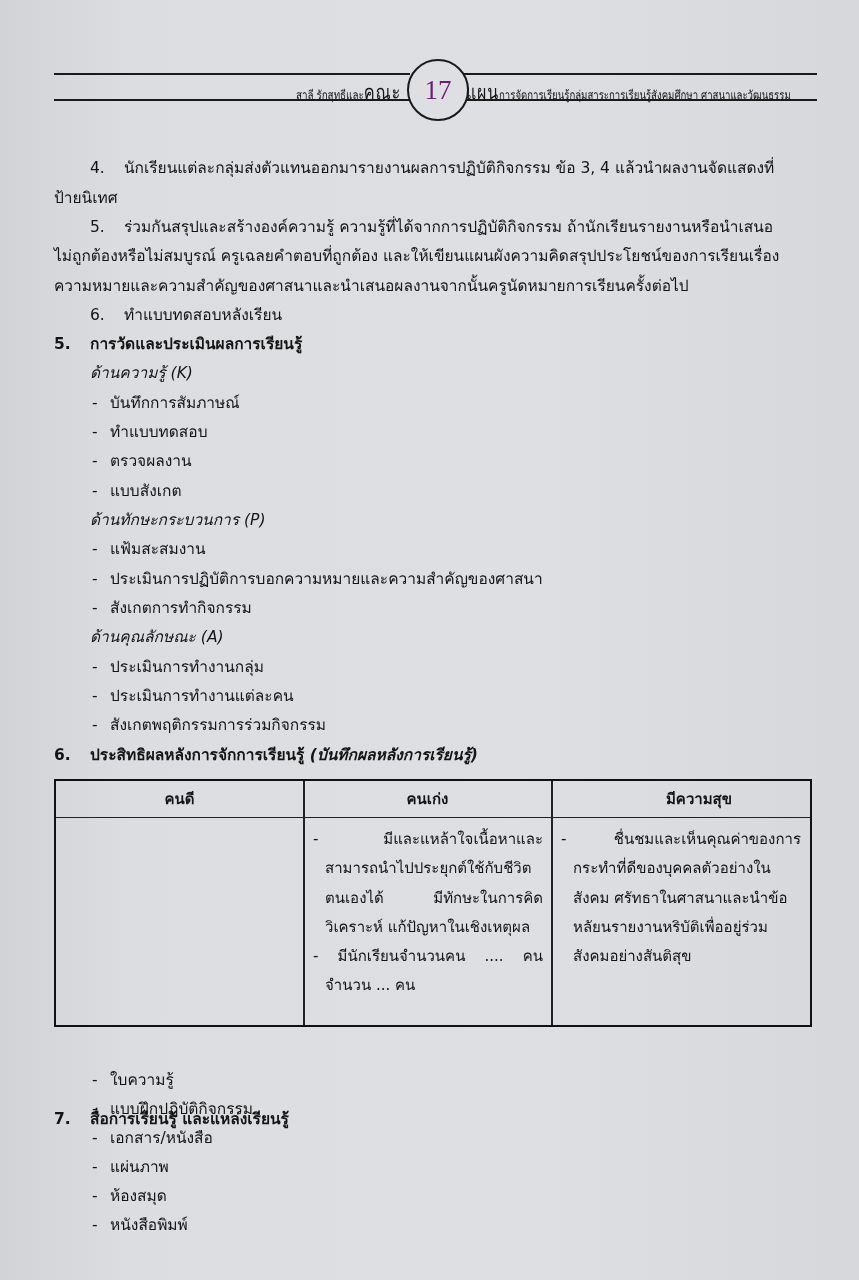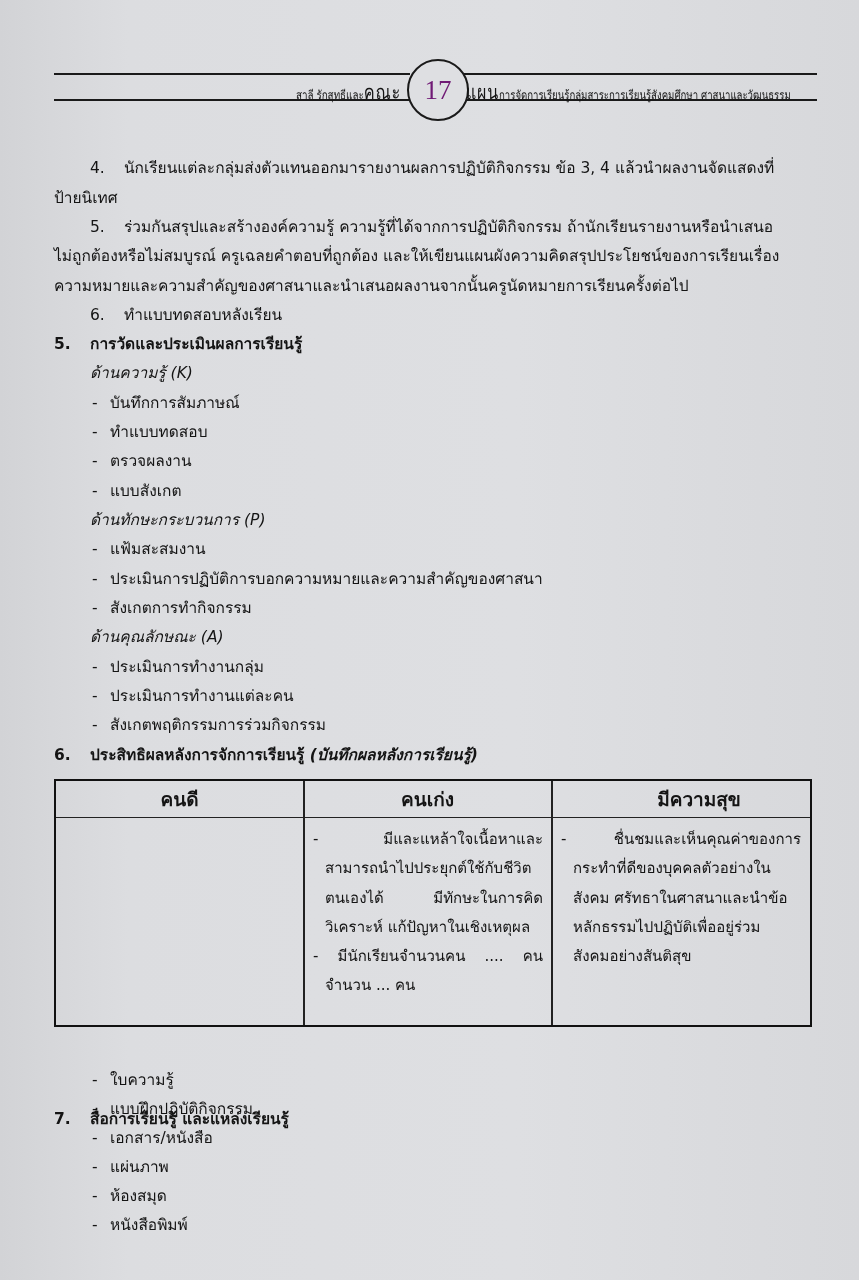--- a/index.html
+++ b/index.html
@@ -103,21 +103,21 @@
     background: #222;
   }
   .th {
     position: absolute;
     top: 0;
     height: 36px;
     display: flex;
     align-items: center;
     justify-content: center;
     font-weight: bold;
-    font-size: 19px;
+    font-size: 15px;
   }
   .td {
     position: absolute;
     top: 44px;
     font-size: 15px;
     line-height: 29.3px;
   }
   .td .ln { white-space: nowrap; display: block; }
   .td .ln.j { text-align: justify; text-align-last: justify; }
 </style>
@@ -232,21 +232,21 @@
         <span class="ln j" style="padding-left:12px;">ตนเองได้ มีทักษะในการคิด</span>
         <span class="ln" style="padding-left:12px;">วิเคราะห์ แก้ปัญหาในเชิงเหตุผล</span>
         <span class="ln j">- มีนักเรียนจำนวนคน .... คน</span>
         <span class="ln" style="padding-left:12px;">จำนวน ... คน</span>
       </div>
 
       <div class="td" style="left:505px; width:240px;">
         <span class="ln j">- ชื่นชมและเห็นคุณค่าของการ</span>
         <span class="ln" style="padding-left:12px;">กระทำที่ดีของบุคคลตัวอย่างใน</span>
         <span class="ln" style="padding-left:12px;">สังคม ศรัทธาในศาสนาและนำข้อ</span>
-        <span class="ln" style="padding-left:12px;">หลักธรรมไปปฏิบัติเพื่ออยู่ร่วม</span>
+        <span class="ln" style="padding-left:12px;">หลัยนรายงานหริบัติเพื่ออยู่ร่วม</span>
         <span class="ln" style="padding-left:12px;">สังคมอย่างสันติสุข</span>
       </div>
     </div>
   </div>
 
   <div>
     <div class="line bold" style="left:54px; top:1074px;margin-top:35px;">
       <span class="h-num">7.</span><span>สื่อการเรียนรู้ และแหล่งเรียนรู้</span>
     </div>
     <div class="line" style="left:0; top:1070px;">

